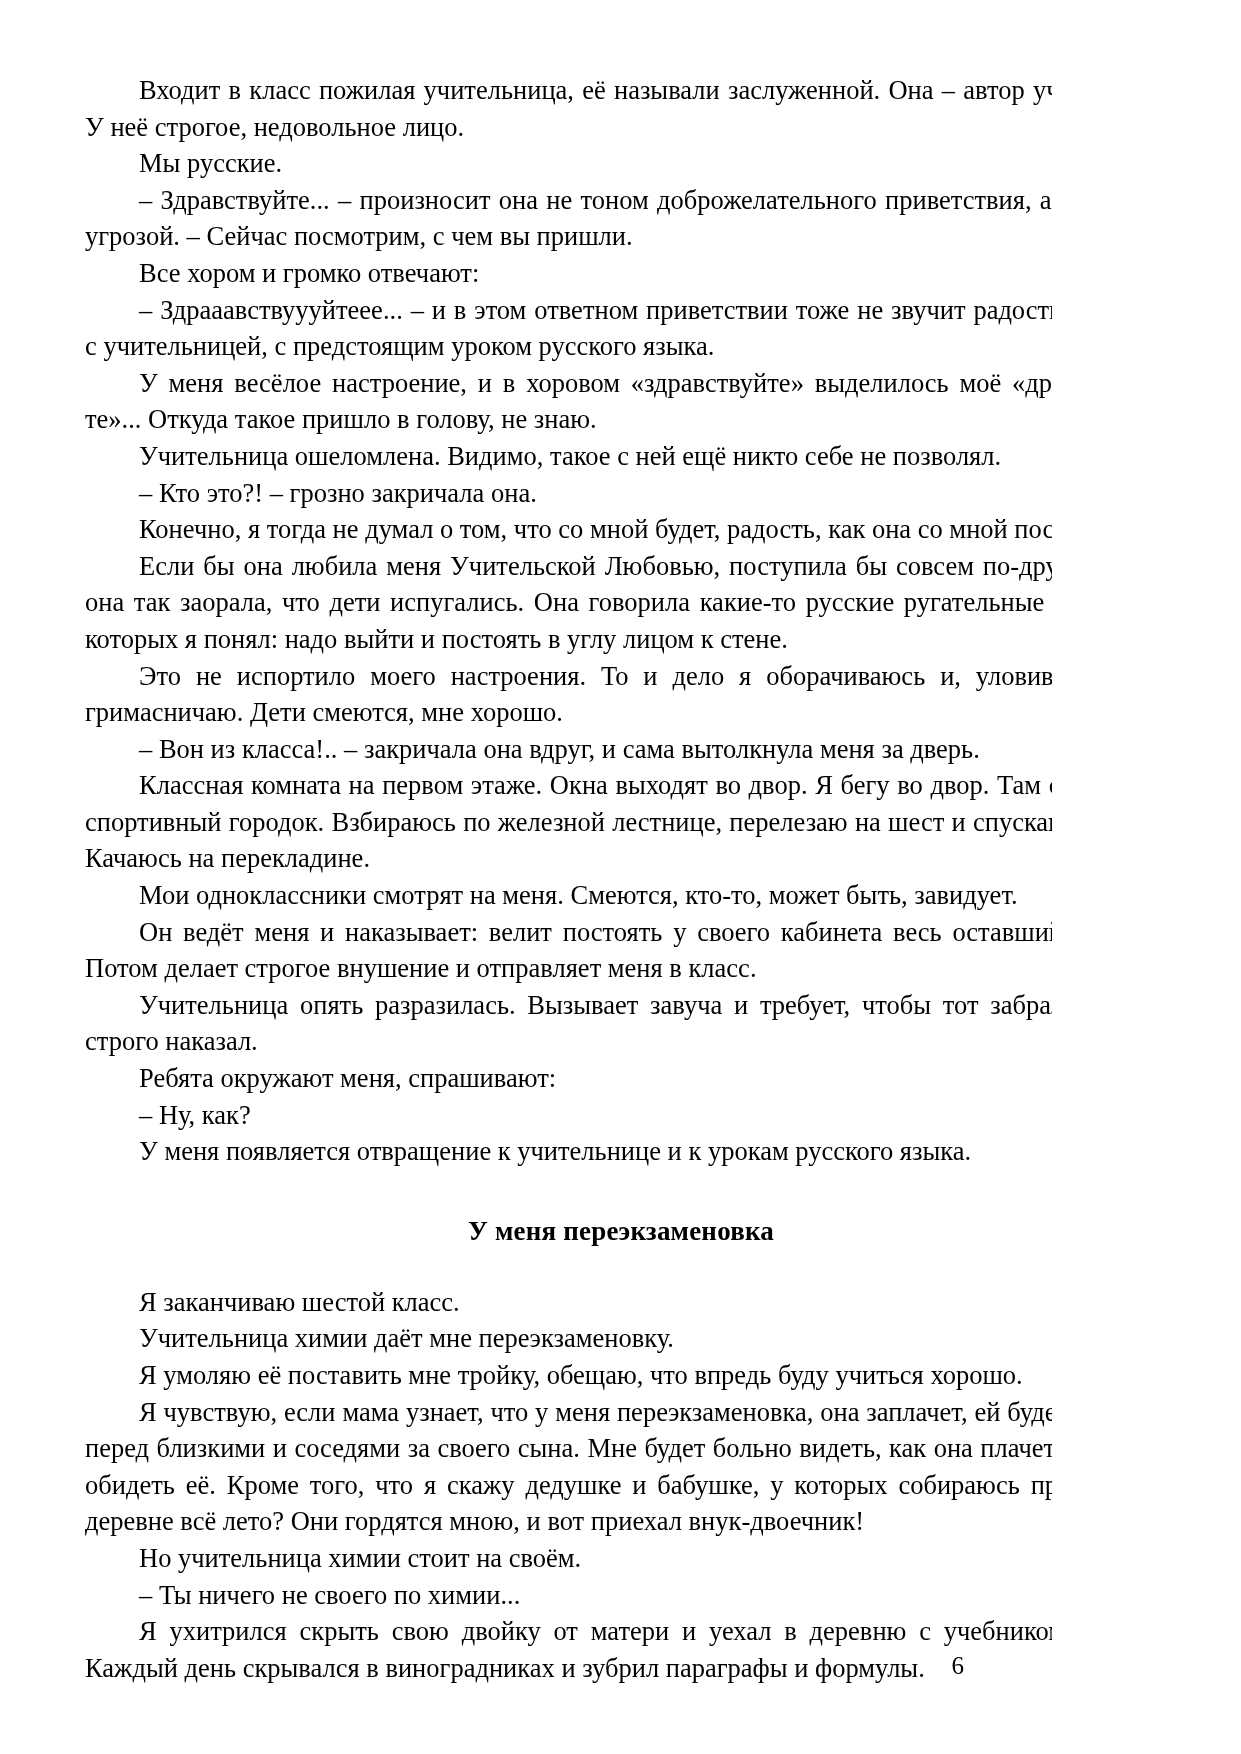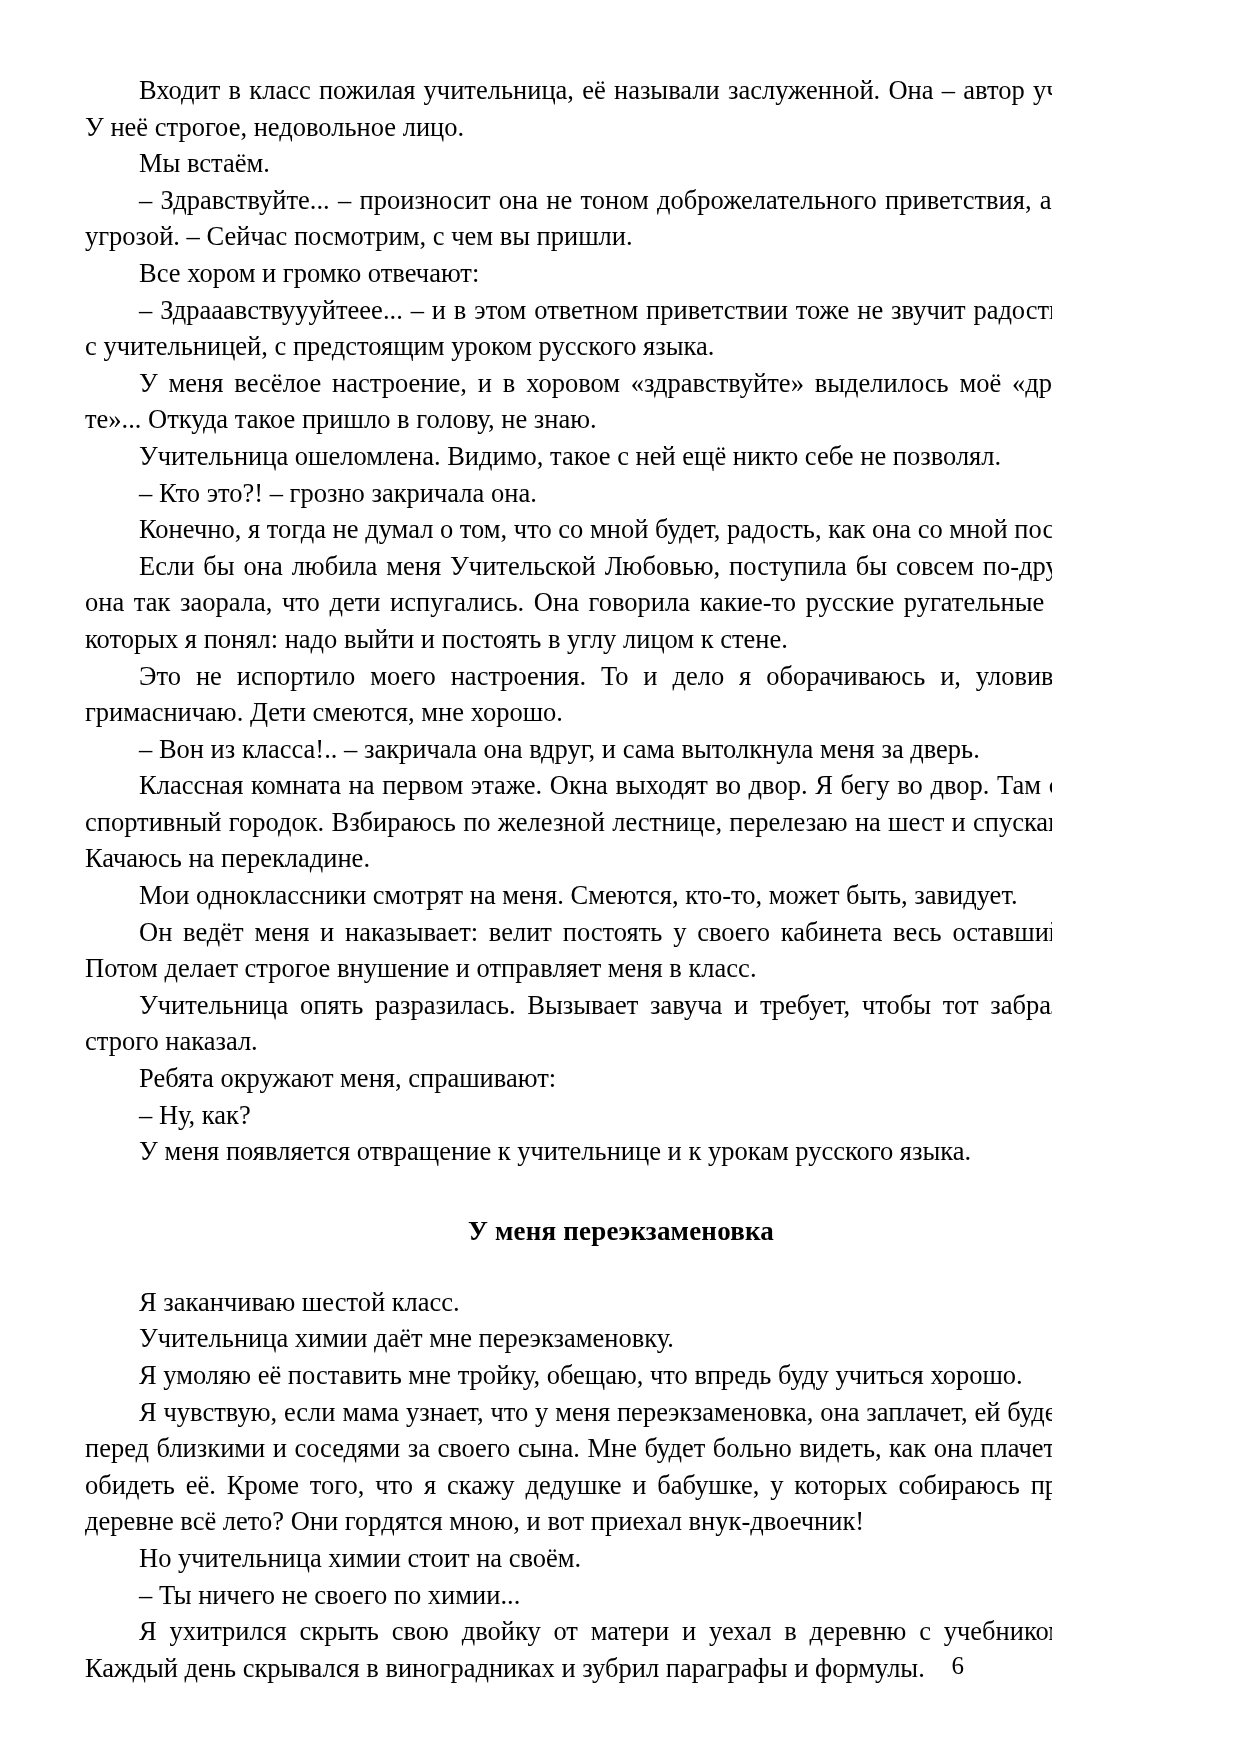--- a/index.html
+++ b/index.html
@@ -57,21 +57,21 @@
 </style>
 </head>
 <body>
 
 <div class="page">
 
   <div class="content">
 
     <div>
       <p class="body-par">Входит в класс пожилая учительница, её называли заслуженной. Она – автор учебников. У неё строгое, недовольное лицо.</p>
-      <p class="body-par">Мы встаём.</p>
+      <p class="body-par">Мы русские.</p>
       <p class="body-par">– Здравствуйте... – произносит она не тоном доброжелательного приветствия, а с некоей угрозой. – Сейчас посмотрим, с чем вы пришли.</p>
       <p class="body-par">Все хором и громко отвечают:</p>
       <p class="body-par">– Здрааавствуууйтеее... – и в этом ответном приветствии тоже не звучит радость встречи с учительницей, с предстоящим уроком русского языка.</p>
       <p class="body-par">У меня весёлое настроение, и в хоровом «здравствуйте» выделилось моё «драп-ту-пи-те»... Откуда такое пришло в голову, не знаю.</p>
       <p class="body-par">Учительница ошеломлена. Видимо, такое с ней ещё никто себе не позволял.</p>
       <p class="body-par">– Кто это?! – грозно закричала она.</p>
       <p class="body-par">Конечно, я тогда не думал о том, что со мной будет, радость, как она со мной поступит.</p>
       <p class="body-par">Если бы она любила меня Учительской Любовью, поступила бы совсем по-другому. Но она так заорала, что дети испугались. Она говорила какие-то русские ругательные слова, из которых я понял: надо выйти и постоять в углу лицом к стене.</p>
       <p class="body-par">Это не испортило моего настроения. То и дело я оборачиваюсь и, уловив момент, гримасничаю. Дети смеются, мне хорошо.</p>
       <p class="body-par">– Вон из класса!.. – закричала она вдруг, и сама вытолкнула меня за дверь.</p>

